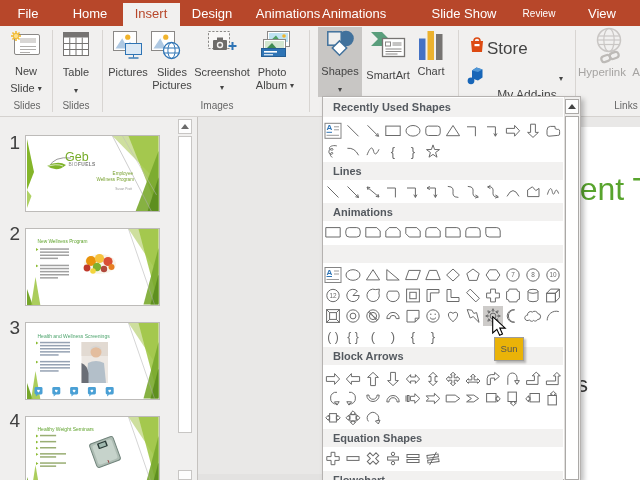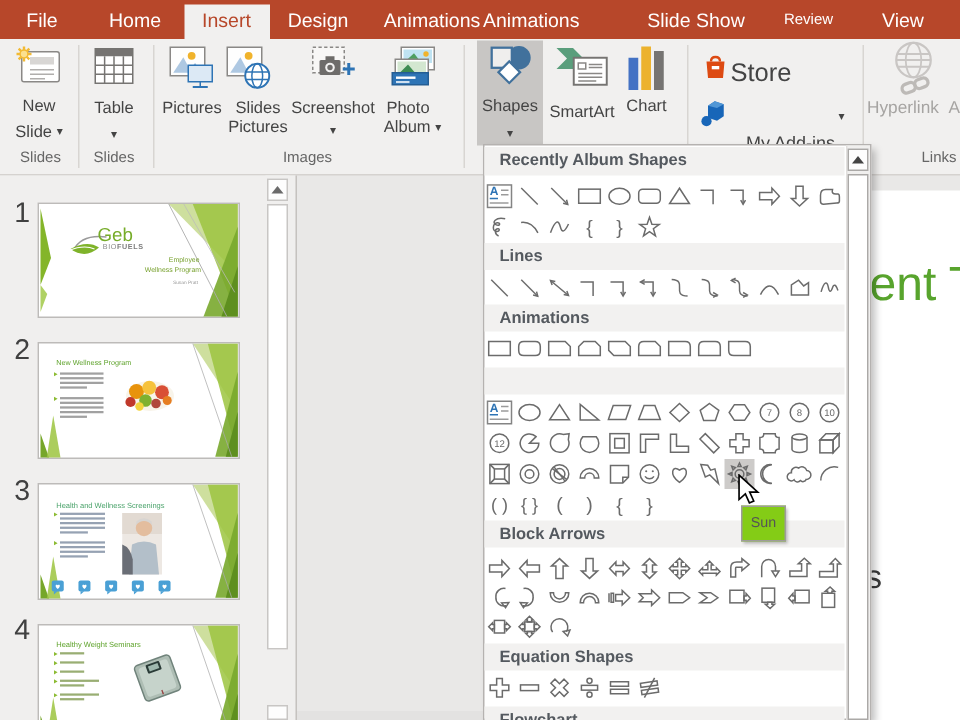--- a/index.html
+++ b/index.html
@@ -145,21 +145,21 @@
     <div class="rl" style="left:182px;top:66px;width:80px">Screenshot</div>
     <div class="rl" style="left:182px;top:81px;width:80px"><span style="font-size:8px;position:relative;top:-1px">▾</span></div>
     <div class="rl" style="left:232px;top:66px;width:80px">Photo</div>
     <div class="rl" style="left:235px;top:79px;width:80px">Album <span style="font-size:8px;position:relative;top:-1px">▾</span></div>
     <div class="rl" style="left:300px;top:65px;width:80px">Shapes</div>
     <div class="rl" style="left:300px;top:83px;width:80px"><span style="font-size:8px;position:relative;top:-1px">▾</span></div>
     <div class="rl" style="left:348px;top:69px;width:80px">SmartArt</div>
     <div class="rl" style="left:391px;top:65px;width:80px">Chart</div>
     <div class="gl" style="left:-13px;top:100px;width:80px">Slides</div>
     <div class="gl" style="left:36px;top:100px;width:80px">Slides</div>
-    <div class="gl" style="left:165px;top:100px;width:80px">Images</div>
+    <div class="gl" style="left:177px;top:100px;width:80px">Images</div>
     <div class="gl" style="left:586px;top:100px;width:80px">Links</div>
     <div class="rl" style="left:487px;top:39px;width:60px;text-align:left;font-size:17px">Store</div>
     <div class="rl" style="left:487px;top:88px;width:80px;text-align:center;font-size:12px">My Add-ins</div>
     <div class="rl" style="left:553px;top:72px;width:16px"><span style="font-size:8px;position:relative;top:-1px">▾</span></div>
     <div class="rl" style="left:578px;top:66px;width:70px;text-align:left;color:#A6A4A2;font-size:11.5px">Hyperlink&nbsp;&nbsp;Ac</div>
 <div style="position:absolute;left:198px;top:474px;width:124px;height:6px;background:#E3E2E1"></div>
 
 <div style="position:absolute;left:0;top:116.5px;width:197px;height:363.5px;background:#F0EFEE"></div>
 <div style="position:absolute;left:197px;top:116.5px;width:1px;height:363.5px;background:#C5C2BF"></div>
 <div style="position:absolute;left:0;top:132px;width:20px;text-align:right;font-size:19px;color:#404040">1</div>
@@ -302,21 +302,21 @@
     <div style="position:absolute;left:177.5px;top:470px;width:14px;height:10px;background:#FDFDFD;border:1px solid #C8C6C4;box-sizing:border-box"></div>
 
 <div style="position:absolute;left:580px;top:126.5px;width:60px;height:353.5px;background:#fff"></div>
 <div style="position:absolute;left:553px;top:171px;width:92px;height:40px;font-size:32px;color:#58A42D;overflow:hidden;white-space:nowrap">
       <span style="position:absolute;left:0;top:0">ment T</span>
     </div>
 <div style="position:absolute;left:577px;top:372px;font-size:22px;color:#3A3A3A">s</div>
 
 <div style="position:absolute;left:321.5px;top:96px;width:259px;height:384px;background:#fff;border:1px solid #B5B2B0;box-sizing:border-box;box-shadow:3px 3px 5px rgba(0,0,0,0.25)"></div>
 <div style="position:absolute;left:323px;top:97.5px;width:240px;height:19px;background:#F2F1F0"></div>
-    <div style="position:absolute;left:333px;top:97.5px;width:220px;height:19px;font:bold 11px 'Liberation Sans',sans-serif;color:#54595F;line-height:19px">Recently Album Shapes</div>
+    <div style="position:absolute;left:333px;top:97.5px;width:220px;height:19px;font:bold 11px 'Liberation Sans',sans-serif;color:#54595F;line-height:19px">Recently Used Shapes</div>
     <div style="position:absolute;left:323px;top:161.5px;width:240px;height:18px;background:#F2F1F0"></div>
     <div style="position:absolute;left:333px;top:161.5px;width:220px;height:18px;font:bold 11px 'Liberation Sans',sans-serif;color:#54595F;line-height:18px">Lines</div>
     <div style="position:absolute;left:323px;top:202.5px;width:240px;height:18px;background:#F2F1F0"></div>
     <div style="position:absolute;left:333px;top:202.5px;width:220px;height:18px;font:bold 11px 'Liberation Sans',sans-serif;color:#54595F;line-height:18px">Animations</div>
     <div style="position:absolute;left:323px;top:244.5px;width:240px;height:18px;background:#F2F1F0"></div>
     <div style="position:absolute;left:323px;top:346.5px;width:240px;height:18px;background:#F2F1F0"></div>
     <div style="position:absolute;left:333px;top:346.5px;width:220px;height:18px;font:bold 11px 'Liberation Sans',sans-serif;color:#54595F;line-height:18px">Block Arrows</div>
     <div style="position:absolute;left:323px;top:429px;width:240px;height:18px;background:#F2F1F0"></div>
     <div style="position:absolute;left:333px;top:429px;width:220px;height:18px;font:bold 11px 'Liberation Sans',sans-serif;color:#54595F;line-height:18px">Equation Shapes</div>
     <div style="position:absolute;left:323px;top:471px;width:240px;height:18px;background:#F2F1F0"></div>
@@ -750,16 +750,16 @@
           <rect x="-5.6" y="-3.8" width="11.2" height="2.8" stroke="#6B6B6B" fill="none" stroke-width="1"></rect>
           <rect x="-5.6" y="1" width="11.2" height="2.8" stroke="#6B6B6B" fill="none" stroke-width="1"></rect>
         </g>
         <line x1="-3.4" y1="6.6" x2="3.4" y2="-6.6" stroke="#6B6B6B" fill="none" stroke-width="1"></line>
       </g>
     </svg>
 <div style="position:absolute;left:563.5px;top:97px;width:16px;height:383px;background:#F0EFEE;border-left:1px solid #E1DFDD;box-sizing:border-box"></div>
     <div style="position:absolute;left:564.5px;top:98.5px;width:14px;height:15px;background:#FDFDFD;border:1px solid #ABA9A7;box-sizing:border-box"></div>
     <div style="position:absolute;left:568px;top:104px;width:0;height:0;border-left:4px solid transparent;border-right:4px solid transparent;border-bottom:5px solid #444"></div>
     <div style="position:absolute;left:564.5px;top:115.5px;width:14px;height:364.5px;background:#FFF;border:1px solid #ABA9A7;box-sizing:border-box"></div>
-<div style="position:absolute;left:494px;top:336.5px;width:28px;height:22px;background:#84cc16;border:1px solid #9E9C9A;z-index:55;box-shadow:1.5px 1.5px 2px rgba(0,0,0,0.25);font-size:9.5px;color:#555;text-align:center;line-height:21px">Sun</div>
+<div style="position:absolute;left:494px;top:336.5px;width:28px;height:22px;background:#eab308;border:1px solid #9E9C9A;z-index:55;box-shadow:1.5px 1.5px 2px rgba(0,0,0,0.25);font-size:9.5px;color:#555;text-align:center;line-height:21px">Sun</div>
 <svg width="16" height="22" viewBox="0 0 16 22" style="position:absolute;left:492px;top:316px;z-index:60">
       <path d="M0.7,0.7 L0.7,17 L4.9,13.3 L7.6,19.3 L10.5,18 L7.8,12.1 L13.2,12.1 Z" fill="#fff" stroke="#000" stroke-width="1.1"></path>
     </svg>
 </div>
 </body></html>

